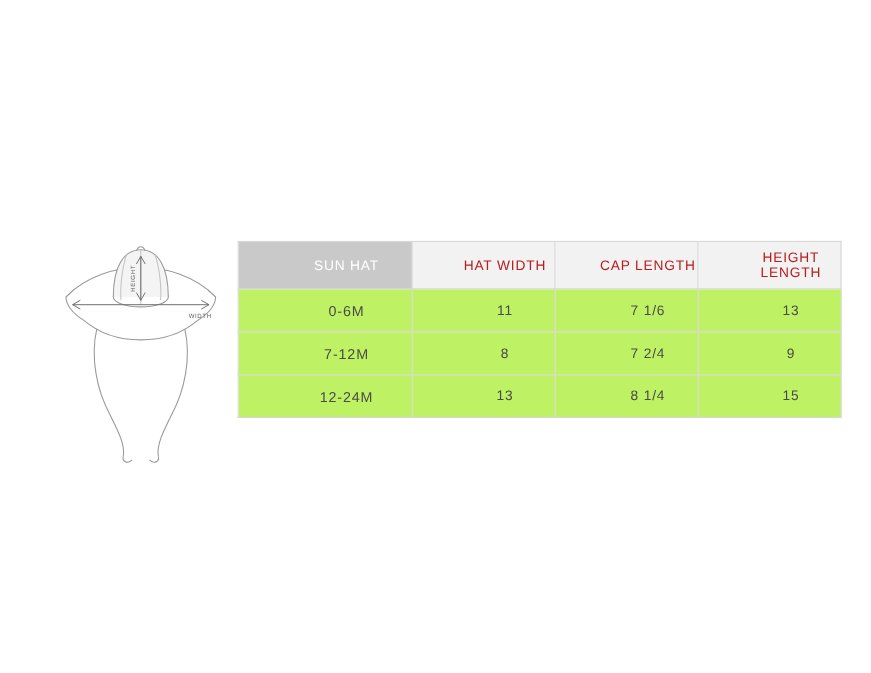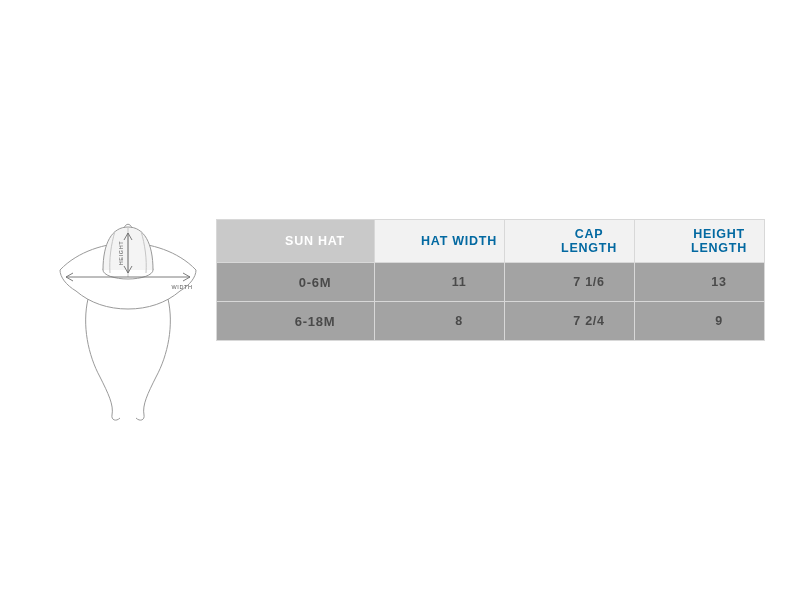--- a/index.html
+++ b/index.html
@@ -31,41 +31,41 @@
     left: 216px;
     top: 219px;
     width: 548px;
     border-collapse: collapse;
     table-layout: fixed;
   }
   #size-table td, #size-table th {
     border: 1px solid #d8d8d8;
     text-align: center;
     vertical-align: middle;
-    font-weight: bold;
+    font-weight: normal;
     letter-spacing: 0.06em;
     color: #4a4a4a;
     padding-left: 40px;
   }
   #size-table thead th {
     height: 40px;
     font-size: 12.5px;
   }
   #size-table thead th.head-first {
     background: #c9c9c9;
     color: #ffffff;
   }
   #size-table thead th.head-rest {
     background: #f2f2f2;
-    color: #0369a1;
+    color: #b91c1c;
   }
   #size-table tbody td {
     height: 36px;
     font-size: 12.5px;
-    background: #a3a3a3;
+    background: #bef264;
     text-align: center;
   }
   #size-table tbody td.col-label {
     font-size: 13px;
   }
   .col-1 { width: 158px; }
   .col-2 { width: 130px; }
   .col-3 { width: 130px; }
   .col-4 { width: 130px; }
 </style>
@@ -130,19 +130,25 @@
     </tr>
   </thead>
   <tbody>
     <tr>
       <td class="col-label">0-6M</td>
       <td>11</td>
       <td>7 1/6</td>
       <td>13</td>
     </tr>
     <tr>
-      <td class="col-label">6-18M</td>
+      <td class="col-label">7-12M</td>
       <td>8</td>
       <td>7 2/4</td>
       <td>9</td>
+    </tr>
+    <tr>
+      <td class="col-label">12-24M</td>
+      <td>13</td>
+      <td>8 1/4</td>
+      <td>15</td>
     </tr>
   </tbody>
 </table>
 
 </body></html>

